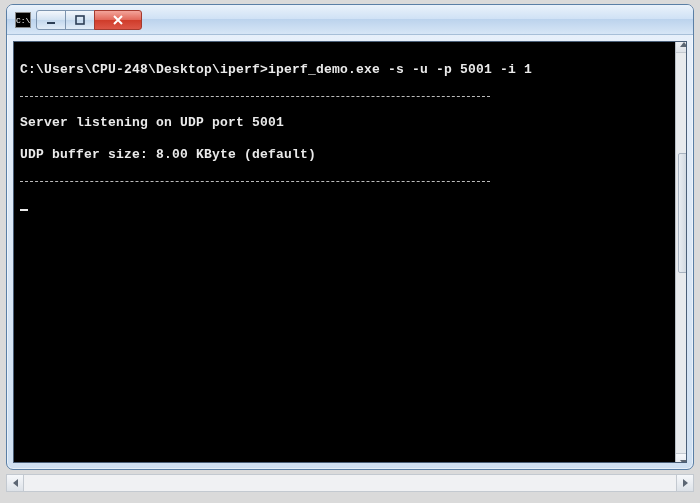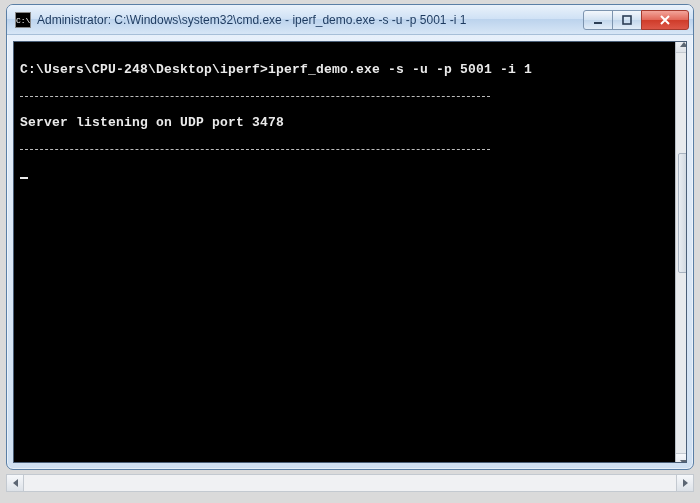--- a/index.html
+++ b/index.html
@@ -154,21 +154,20 @@
   </style>
 </head>
 <body>
 
 <div class="container">
   <div class="scroll-area">
 
     <div class="window">
       <div class="titlebar">
         <div class="title-icon">C:\</div>
-        <div class="title-text">Administrator: C:\Windows\system32\cmd.exe - iperf_demo.exe  -s -u -p 5001  -i 1</div>
         <div class="win-buttons">
           <div class="win-btn">
             <svg width="10" height="10">
                 <rect x="1" y="7" width="8" height="2" fill="#2c3e55"></rect>
               </svg>
           </div>
           <div class="win-btn">
             <svg width="10" height="10">
                 <rect x="1" y="1" width="8" height="8" fill="none" stroke="#2c3e55" stroke-width="1.6"></rect>
               </svg>
@@ -177,21 +176,22 @@
             <svg width="12" height="10">
                 <path d="M2 1 L10 9 M10 1 L2 9" stroke="#fff" stroke-width="2"></path>
               </svg>
           </div>
         </div>
       </div>
 
       <div class="terminal">
 <div>C:\Users\CPU-248\Desktop\iperf&gt;iperf_demo.exe -s -u -p 5001 -i 1</div>
 <hr class="divider">
-<div>Server listening on UDP port 3478</div>
+<div>Server listening on UDP port 5001</div>
+<div>UDP buffer size: 8.00 KByte (default)</div>
 <hr class="divider">
 <span class="cursor"></span>
 
         <div class="term-vscroll">
           <div class="arrow"><div class="tri up"></div></div>
           <div class="track">
             <div class="thumb"></div>
           </div>
           <div class="arrow"><div class="tri down"></div></div>
         </div>

